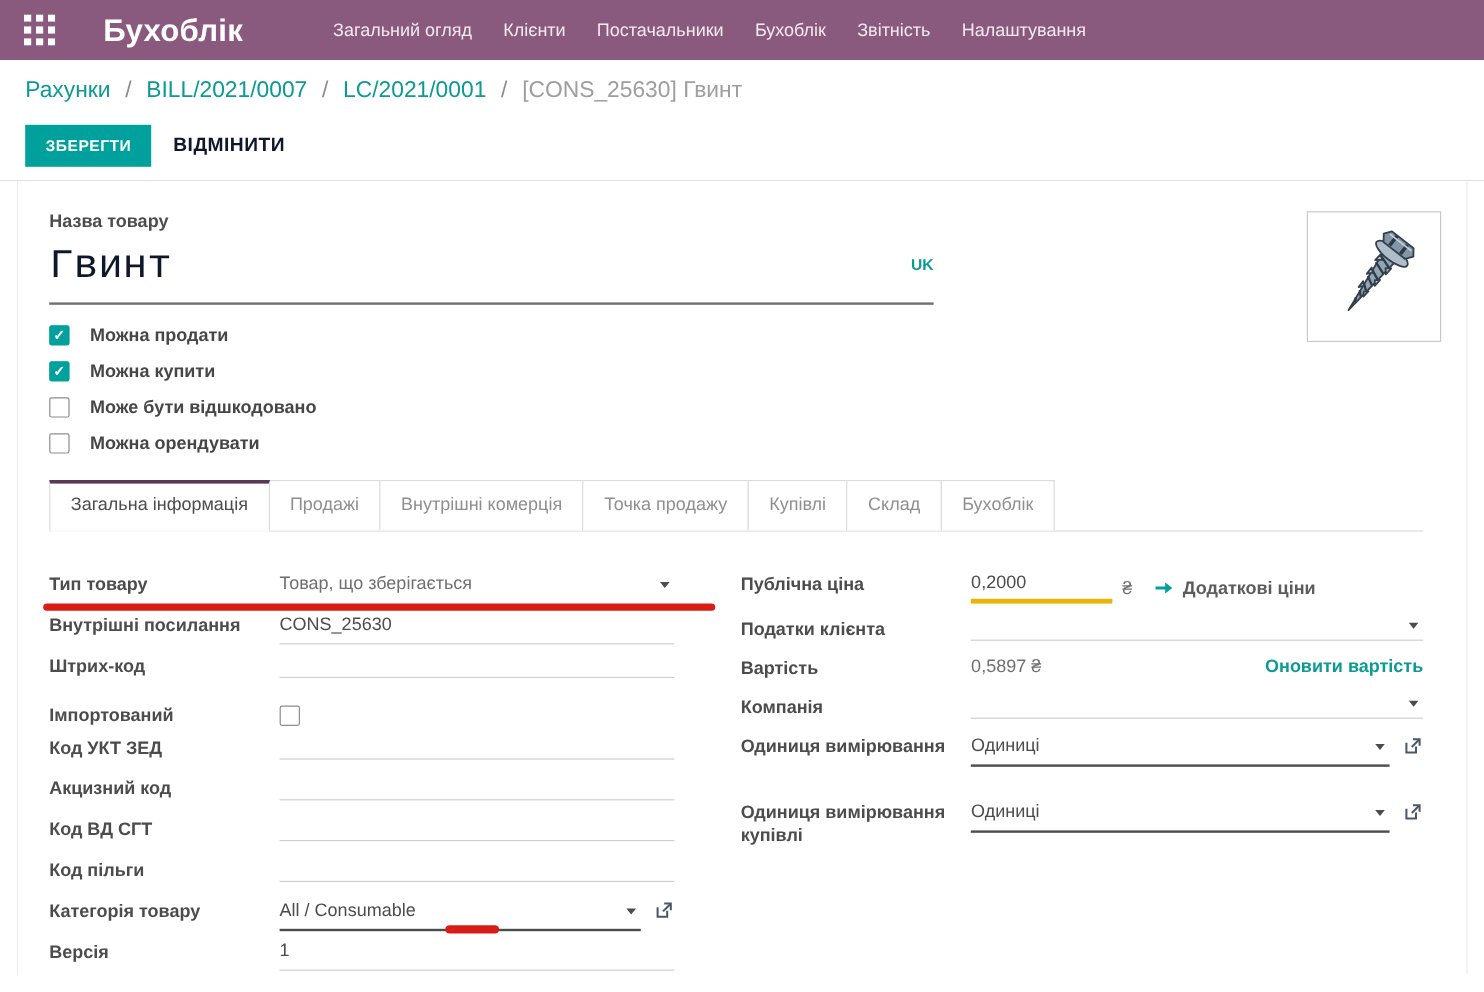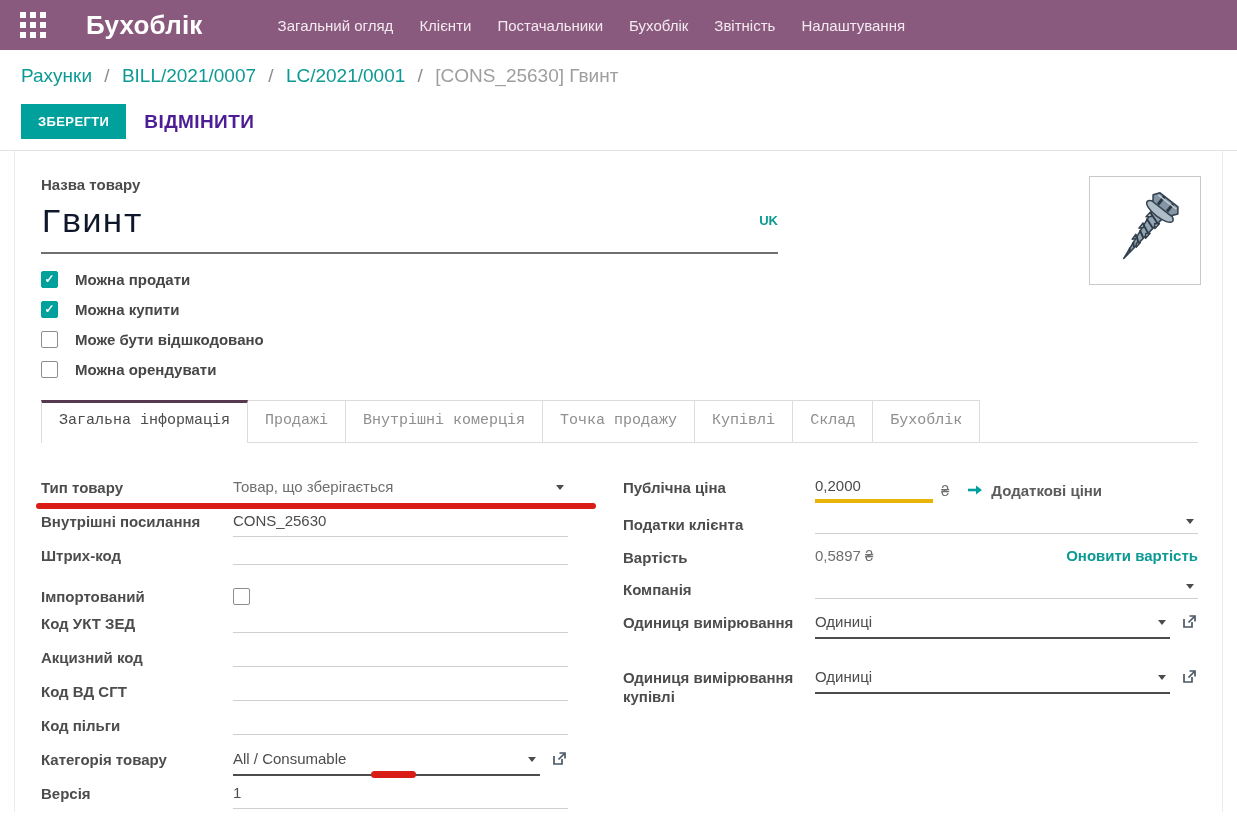--- a/index.html
+++ b/index.html
@@ -14,48 +14,48 @@
   .topmenu .mitem { color:#f3eaf0; font-size:15px; padding:15px 13px; cursor:pointer; white-space:nowrap; }
 
   
   .crumbwrap { padding:15px 0 0 21px; font-size:19px; }
   .crumb-link { color:#0d9a94; cursor:pointer; }
   .crumb-sep { color:#8c8c8c; margin:0 7px; }
   .crumb-cur { color:#9e9e9e; }
   .actions { margin:17px 0 0 21px; display:flex; align-items:center; }
   .btn-save { background:#00a09d; color:#fff; border:none; font-size:13px; font-weight:bold;
               padding:10px 17px; letter-spacing:.4px; cursor:pointer; font-family:inherit; }
-  .btn-discard { background:none; border:none; color:#4c1d95; font-size:19px; font-weight:bold;
+  .btn-discard { background:none; border:none; color:#0f172a; font-size:16px; font-weight:bold;
                  margin-left:18px; letter-spacing:.4px; cursor:pointer; font-family:inherit;text-align:center; }
   .hdiv { border-bottom:1px solid #e3e3e3; margin-top:11px; }
 
   
   .sheet { position:relative; margin:0 14px; height:661px;
            border-left:1px solid #ececec; border-right:1px solid #ececec;
-           padding:25px 24px 0 26px; background:#fff; }
+           padding:25px 36px 0 26px; background:#fff; }
 
   .name-label { font-size:15px; font-weight:bold; color:#4c4c4c; }
   .name-wrap { position:relative; width:737px; margin-top:4px; }
   .name-value { font-size:34px; color:#0f172a; padding:7px 0 10px 0; border-bottom:2px solid #716f6f; cursor:text;font-family:Liberation Mono, monospace; }
   .lang-badge { position:absolute; right:0; top:16px; color:#0d9a94; font-size:13px; font-weight:bold; cursor:pointer; }
 
   .prod-img { position:absolute; top:25px; right:21px; width:112px; height:109px;
               border:1px solid #c9c9c9; background:#fff; padding:6px; cursor:pointer; }
   .prod-img svg { width:100%; height:100%; }
 
   .toggles { margin-top:10px; }
   .trow { display:flex; align-items:center; height:30px; cursor:pointer; }
   .cb { width:17px; height:17px; border:1px solid #8d8d8d; border-radius:2px; background:#fff;
         display:flex; align-items:center; justify-content:center; flex:0 0 auto; cursor:pointer; }
   .cb.checked { background:#00a09d; border-color:#00a09d; }
   .cb i { font-style:normal; color:#fff; font-size:12px; font-weight:bold; line-height:1; }
   .trow .tlabel { font-size:15px; font-weight:bold; color:#464646; margin-left:17px; }
 
   
-  .tabs { display:flex; margin-top:16px; border-bottom:1px solid #dcdcdc; height:43px;font-family:Liberation Mono, monospace; }
+  .tabs { display:flex; margin-top:16px; border-bottom:1px solid #dcdcdc; height:43px; }
   .tab { font-size:15px; color:#8f8f8f; padding:11px 17px; border:1px solid #dcdcdc; border-bottom:none;
          margin-right:-1px; cursor:pointer; white-space:nowrap; background:#fff; }
   .tab.active { color:#4c4c4c; border-top:3px solid #573a52; padding-top:9px; position:relative; }
   .tab.active::after { content:""; position:absolute; left:0; right:0; bottom:-1px; height:1px; background:#fff; }
 
   
   .fields { display:flex; margin-top:34px; }
   .col-left { width:527px; }
   .col-right { margin-left:55px; width:575px; }
   .frow { display:flex; align-items:flex-start; position:relative; }

